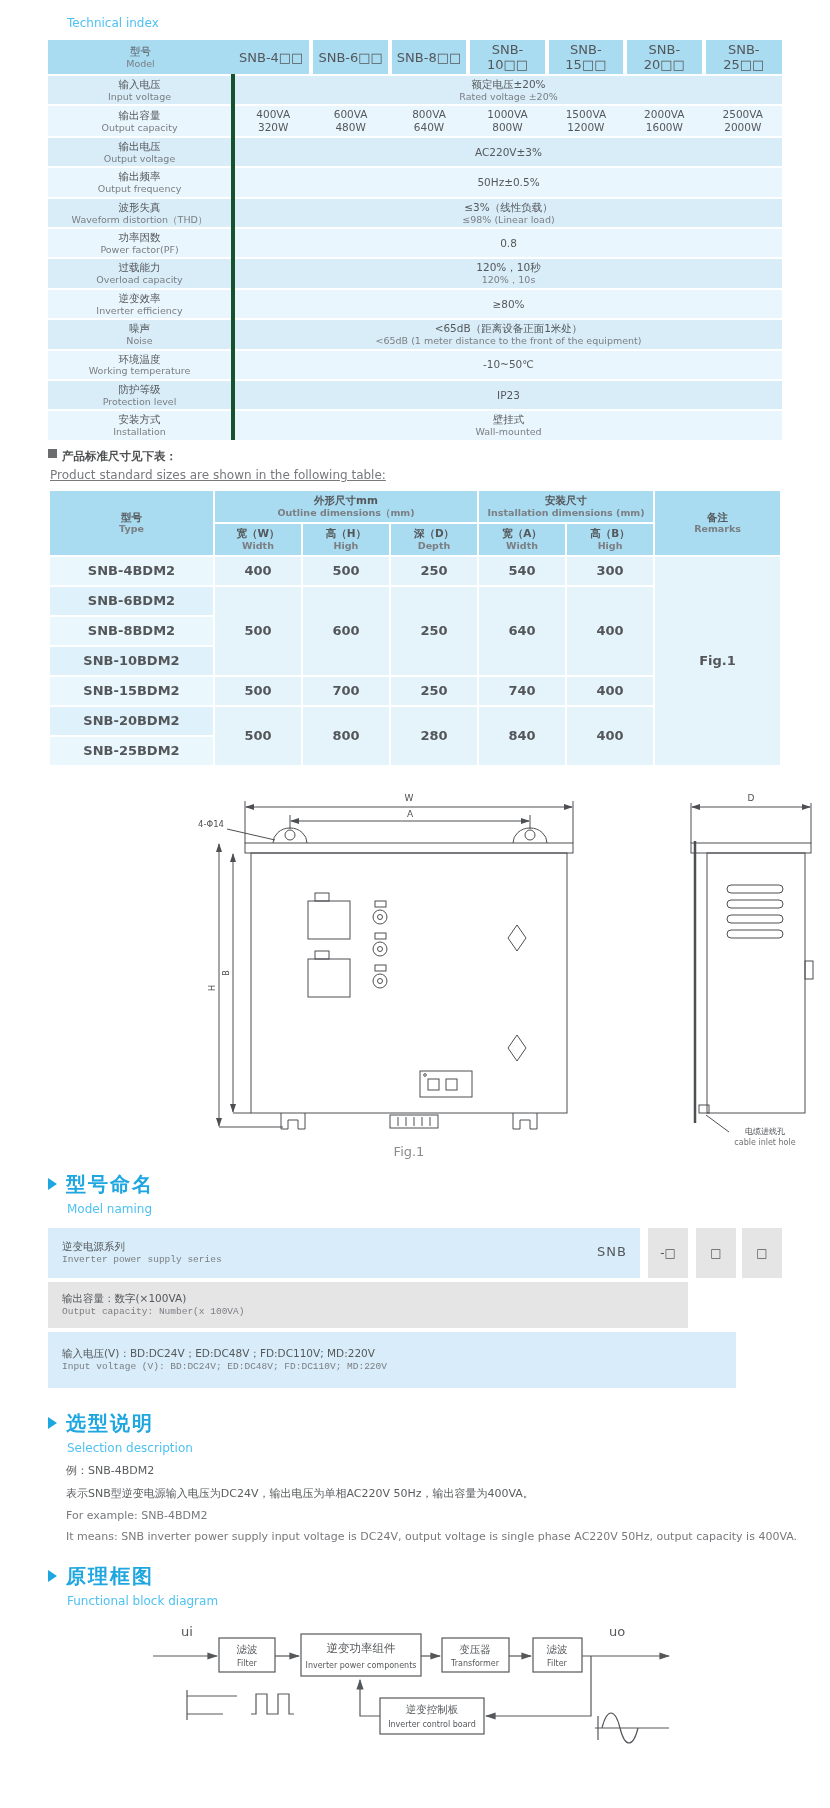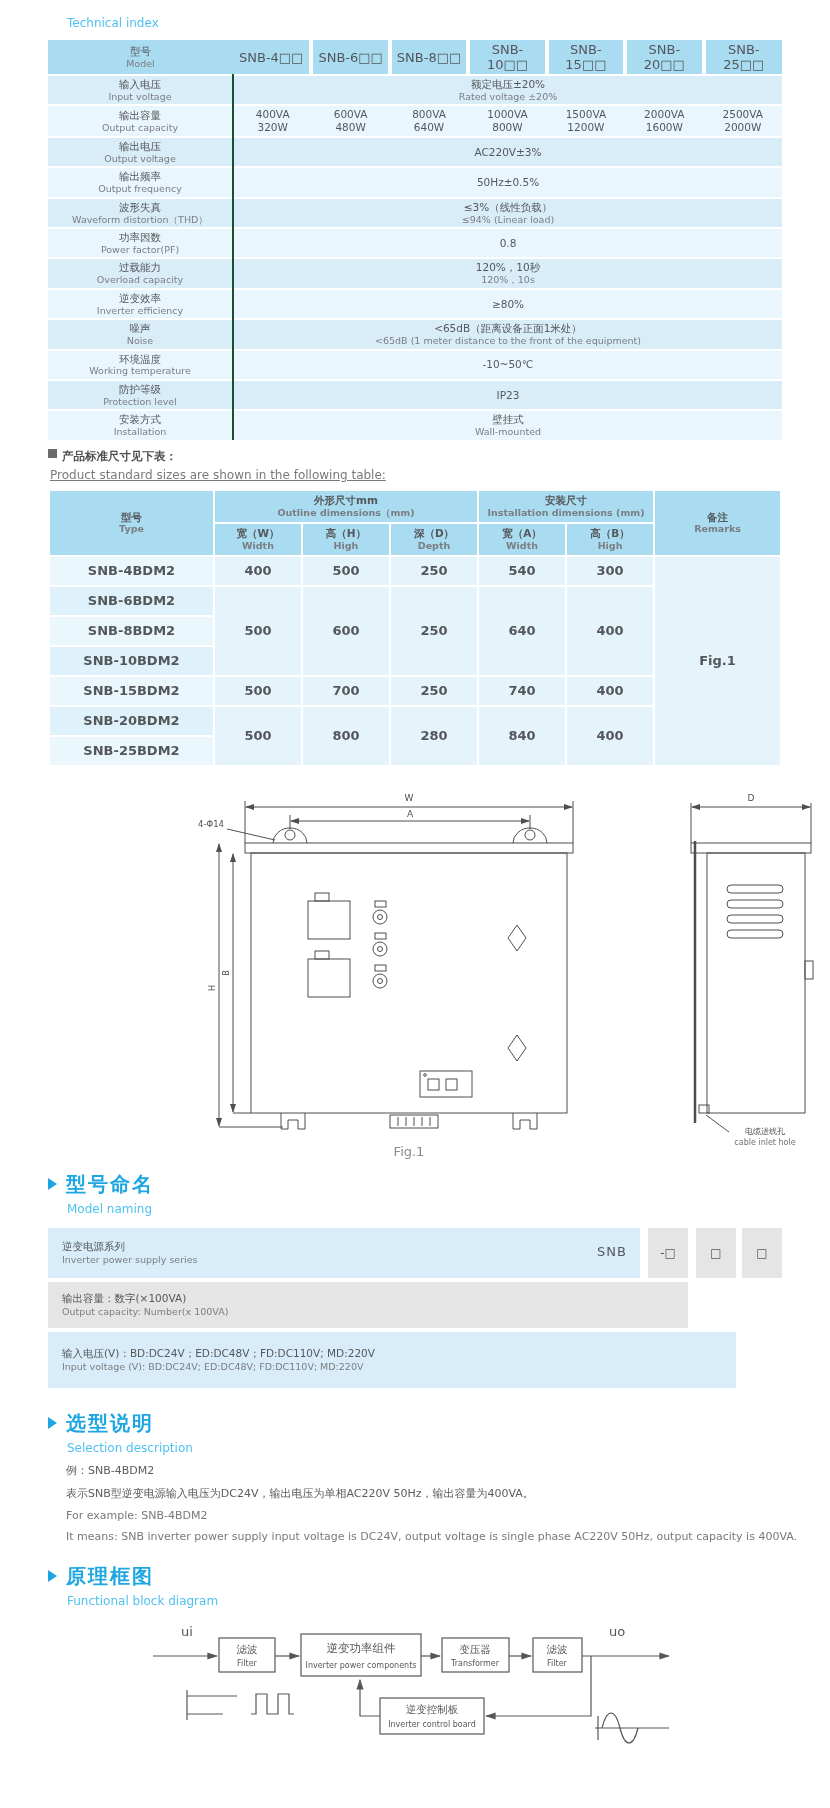--- a/index.html
+++ b/index.html
@@ -12,21 +12,21 @@
   .sec-ttl { display: flex; align-items: center; gap: 9px; }
   .tri { width: 0; height: 0; border-left: 9px solid #1ea6e1; border-top: 6px solid transparent; border-bottom: 6px solid transparent; }
   .ttl-zh { color: #1ea6e1; font-size: 20px; font-weight: bold; letter-spacing: 2px; }
   .ttl-en { color: #4ec1f1; font-size: 12px; margin: 4px 0 0 19px; }
 
   
   table.spec { border-collapse: collapse; table-layout: fixed; width: 734px; margin: 8px 0 0 48px; }
   .spec th, .spec td { border-top: 2px solid #fff; text-align: center; vertical-align: middle; padding: 2px; font-weight: normal; }
   .spec thead th { background: #a9dbf1; height: 34px; }
   .spec thead th.mdl + th.mdl { border-left: 4px solid #fff; }
-  .spec td.lbl { border-right: 2px solid #14532d; }
+  .spec td.lbl { border-right: 4px solid #14532d; }
   .spec tr.ra td { background: #d9edf9; }
   .spec tr.rb td { background: #e9f6fd; }
   .zh { font-size: 10.5px; color: #55585b; line-height: 1.22; }
   .en { font-size: 9.5px; color: #7b7e82; line-height: 1.22; }
   .mzh { font-size: 13px; color: #54575a; }
 
   
   .note { margin: 9px 0 0 48px; }
   .note-zh { font-size: 11.5px; color: #4c4e50; font-weight: bold; display: flex; align-items: flex-start; gap: 5px; }
   .sqb { width: 9px; height: 9px; background: #6a6c6e; display: inline-block; }
@@ -39,21 +39,21 @@
   .dim td { background: #e5f3fb; height: 30px; }
   .dim td.m-e { background: #eaf7fd; }
   .dim td.m-o { background: #dff1fb; }
 
   
   .figwrap { margin-left: 115px; margin-top: 16px; }
 
   
   .naming { position: relative; width: 734px; margin: 12px 0 0 48px; }
   .nrow { display: flex; flex-direction: column; justify-content: center; padding-left: 14px; margin-bottom: 4px; }
-  .nrow .en { margin-top: 2px; }
+  .nrow .en { margin-top: 2px; font-family: Liberation Mono, monospace; }
   .nblue { background: #d8edf9; }
   .ngray { background: #e5e5e6; }
   .nbox { position: absolute; top: 0; height: 50px; width: 40px; background: #e5e5e6; display: flex; align-items: center; justify-content: center; font-size: 12px; color: #55585b; }
   .code-prefix { position: absolute; left: 549px; top: 16px; font-size: 13px; color: #55585b; letter-spacing: 1px; text-align: right; }
 
   
   .sel-line { margin: 8px 0 0 66px; font-size: 11px; color: #5a5c5e; }
   .sel-line.engl { color: #77797c; }
 
   
@@ -156,21 +156,21 @@
           <div class="zh">50Hz±0.5%</div>
         </td>
     </tr>
     <tr class="ra">
       <td class="lbl">
         <div class="zh">波形失真</div>
         <div class="en">Waveform distortion（THD）</div>
       </td>
       <td colspan="7">
         <div class="zh">≤3%（线性负载）</div>
-        <div class="en">≤94% (Linear load)</div>
+        <div class="en">≤98% (Linear load)</div>
       </td>
     </tr>
     <tr class="rb">
       <td class="lbl">
         <div class="zh">功率因数</div>
         <div class="en">Power factor(PF)</div>
       </td>
       <td colspan="7">
           <div class="zh">0.8</div>
         </td>

